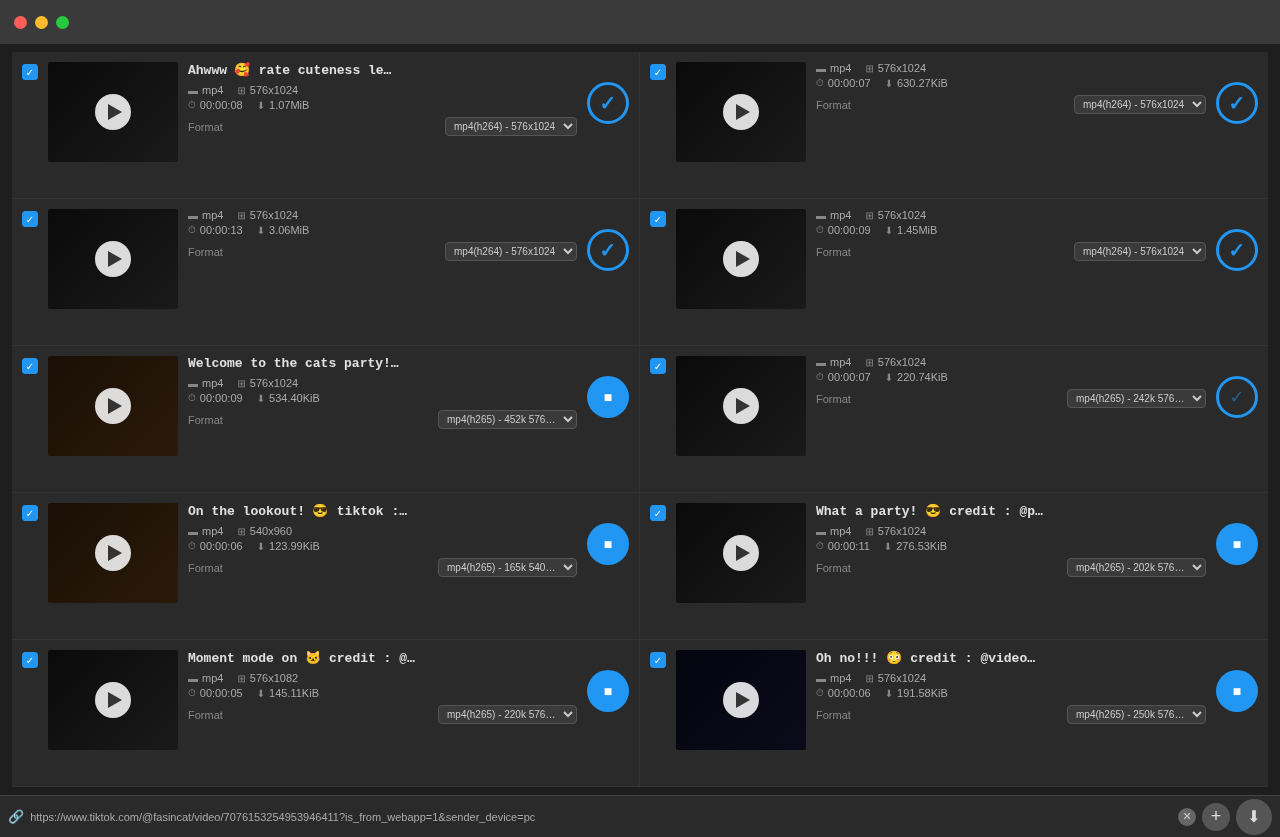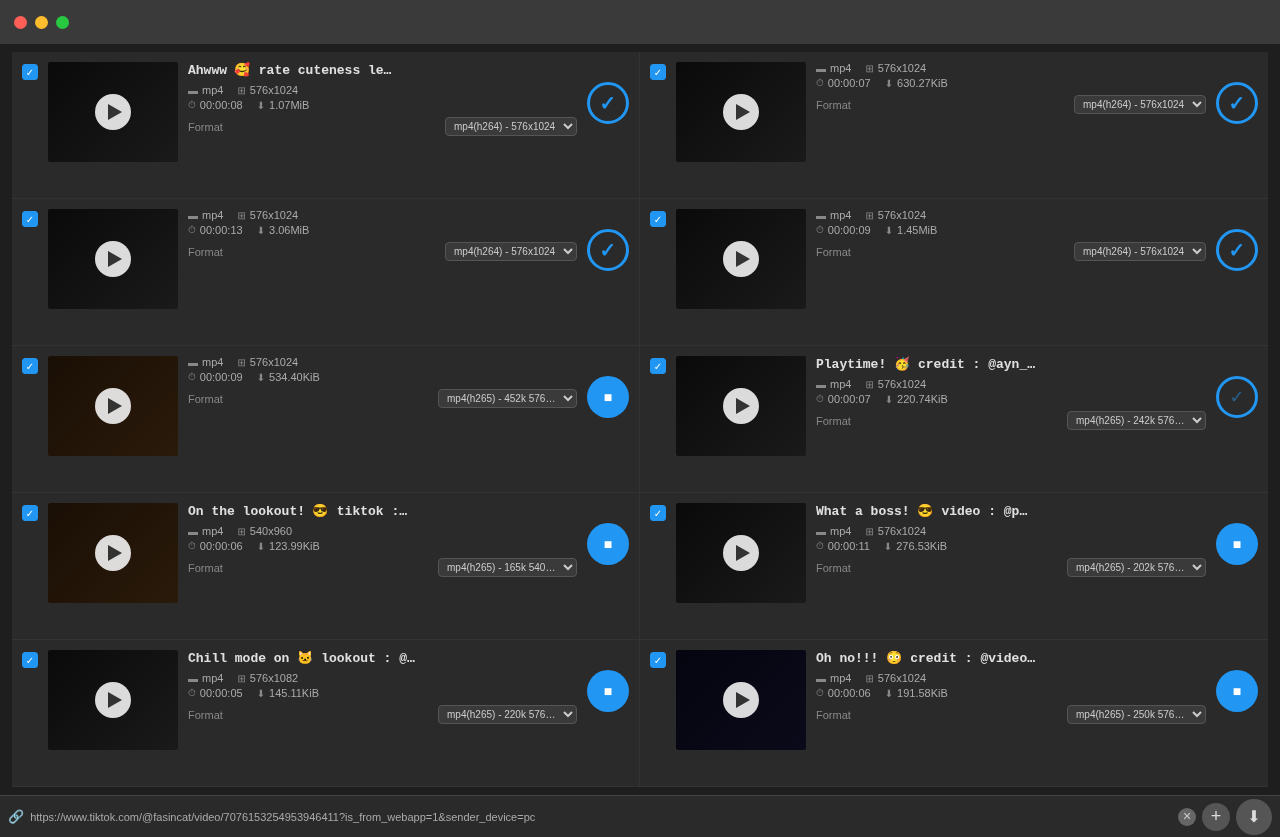--- a/index.html
+++ b/index.html
@@ -425,20 +425,21 @@
       </div>
     </div>
     <div class="action-btn complete"></div>
   </div>
     <div class="video-item">
     <div class="checkbox checked"></div>
     <div class="thumbnail" style="background: linear-gradient(135deg, #1a0f05 0%, #2a1a0a 100%)">
       <div class="play-btn"></div>
     </div>
     <div class="video-info">
+      <div class="video-title">Welcome to the cats party!…</div>
       <div class="meta-row">
         <div class="meta-item">
           <span class="meta-icon">▬</span>
           <span>mp4</span>
         </div>
         <div class="meta-item">
           <span class="meta-icon">⊞</span>
           <span>576x1024</span>
         </div>
       </div>
@@ -460,21 +461,20 @@
       </div>
     </div>
     <div class="action-btn downloading"></div>
   </div>
     <div class="video-item">
     <div class="checkbox checked"></div>
     <div class="thumbnail" style="background: linear-gradient(135deg, #0a0a0a 0%, #1a1a1a 100%)">
       <div class="play-btn"></div>
     </div>
     <div class="video-info">
-      <div class="video-title">Playtime! 🥳 credit : @ayn_…</div>
       <div class="meta-row">
         <div class="meta-item">
           <span class="meta-icon">▬</span>
           <span>mp4</span>
         </div>
         <div class="meta-item">
           <span class="meta-icon">⊞</span>
           <span>576x1024</span>
         </div>
       </div>
@@ -532,21 +532,21 @@
       </div>
     </div>
     <div class="action-btn downloading"></div>
   </div>
     <div class="video-item">
     <div class="checkbox checked"></div>
     <div class="thumbnail" style="background: linear-gradient(135deg, #0a0a0a 0%, #1a1a1a 100%)">
       <div class="play-btn"></div>
     </div>
     <div class="video-info">
-      <div class="video-title">What a boss! 😎 video : @p…</div>
+      <div class="video-title">What a party! 😎 credit : @p…</div>
       <div class="meta-row">
         <div class="meta-item">
           <span class="meta-icon">▬</span>
           <span>mp4</span>
         </div>
         <div class="meta-item">
           <span class="meta-icon">⊞</span>
           <span>576x1024</span>
         </div>
       </div>
@@ -568,21 +568,21 @@
       </div>
     </div>
     <div class="action-btn downloading"></div>
   </div>
     <div class="video-item">
     <div class="checkbox checked"></div>
     <div class="thumbnail" style="background: linear-gradient(135deg, #0a0a0a 0%, #1a1a1a 100%)">
       <div class="play-btn"></div>
     </div>
     <div class="video-info">
-      <div class="video-title">Chill mode on 🐱 lookout : @…</div>
+      <div class="video-title">Moment mode on 🐱 credit : @…</div>
       <div class="meta-row">
         <div class="meta-item">
           <span class="meta-icon">▬</span>
           <span>mp4</span>
         </div>
         <div class="meta-item">
           <span class="meta-icon">⊞</span>
           <span>576x1082</span>
         </div>
       </div>

